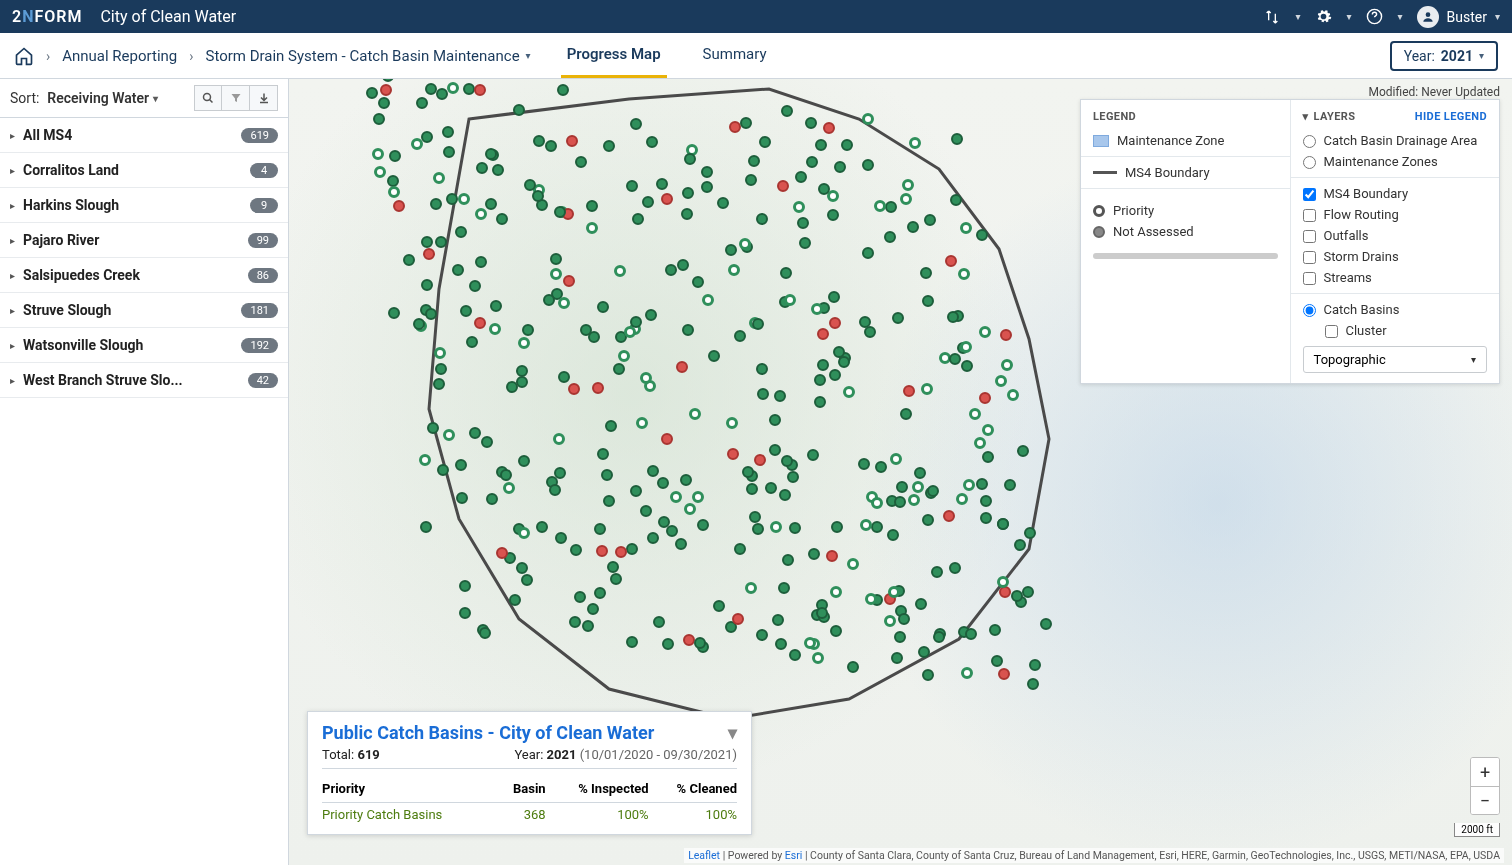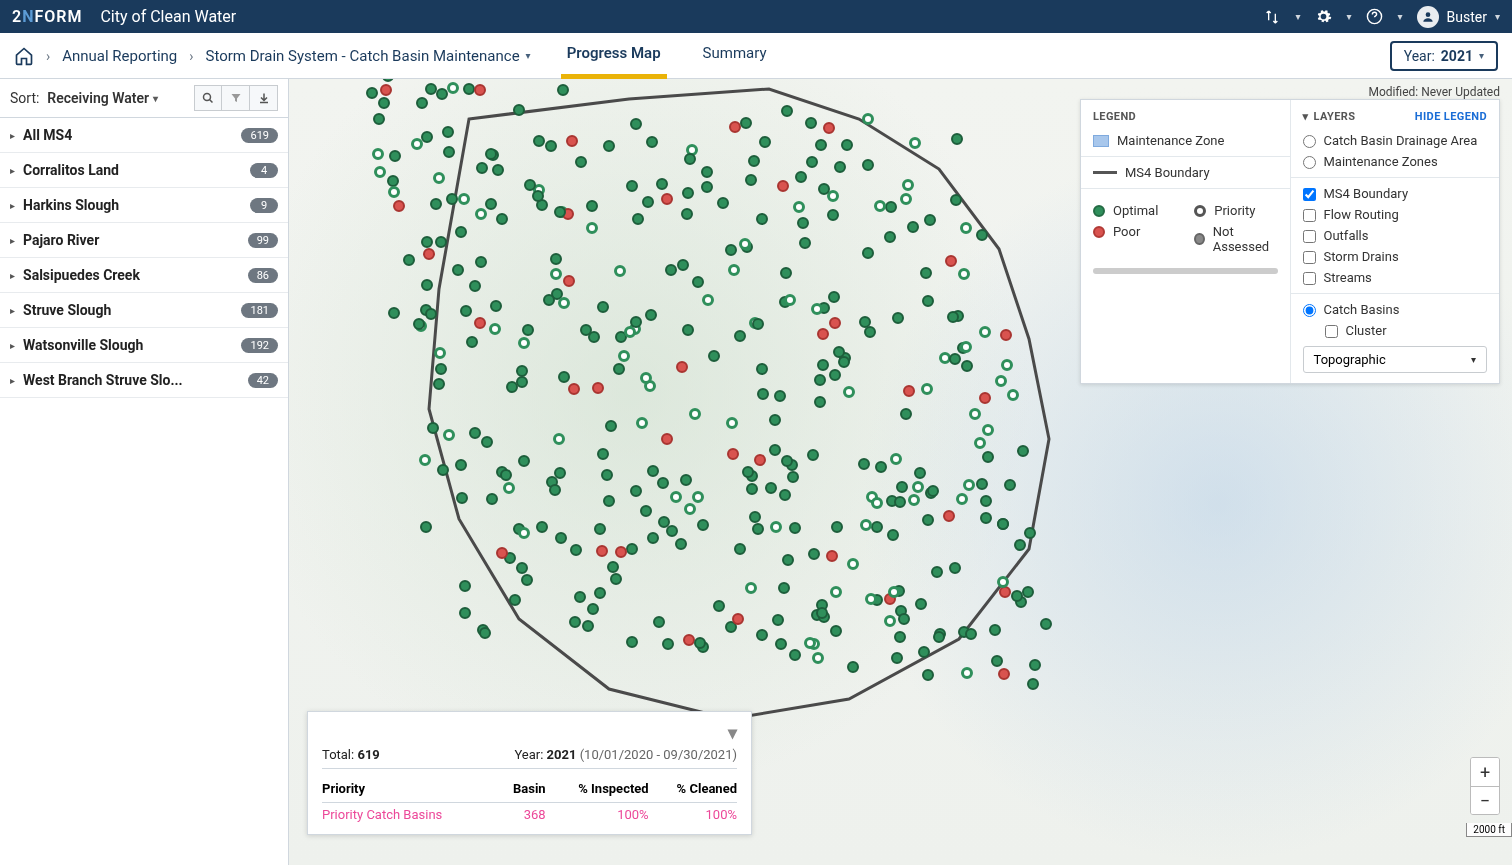--- a/index.html
+++ b/index.html
@@ -18,21 +18,21 @@
 .user-chip { display: flex; align-items: center; gap: 8px; cursor: pointer; }
 .avatar { width: 22px; height: 22px; border-radius: 50%; background: #e9ecef; display: flex; align-items: center; justify-content: center; }
 
 .navbar { height: 46px; border-bottom: 1px solid #d0d7de; display: flex; align-items: center; padding: 0 14px; justify-content: space-between; background:#fff; }
 .breadcrumb { display: flex; align-items: center; gap: 12px; font-size: 15px; color: #1a3a5c; }
 .breadcrumb .home { width: 20px; height: 20px; cursor: pointer; color:#1a3a5c; }
 .breadcrumb .sep { color: #6b7785; font-size: 14px; }
 .breadcrumb .crumb { color: #1a3a5c; cursor: pointer; display:flex; align-items:center; gap:6px; }
 .nav-tabs { display:flex; gap:30px; margin-left:30px; }
 .tab { color:#1a3a5c; font-size:15px; padding:12px 6px; cursor:pointer; }
-.tab.active { font-weight:600; border-bottom:5px solid #eab308; }
+.tab.active { font-weight:600; border-bottom:3px solid #eab308; }
 .year-selector { border:2px solid #1a3a5c; border-radius:4px; padding:5px 12px; display:flex; align-items:center; gap:6px; cursor:pointer; font-size:14px; color:#1a3a5c; }
 .year-selector .yval { font-weight:700; }
 
 .content { position: relative; height: calc(865px - 33px - 46px); display:flex; }
 .sidebar { width: 289px; border-right:1px solid #d0d7de; background:#fff; display:flex; flex-direction:column; z-index:5; }
 .sort-row { display:flex; align-items:center; padding:6px 10px; border-bottom:1px solid #d0d7de; gap:8px; }
 .sort-label { font-size:14px; color:#333; }
 .sort-val { font-size:14px; font-weight:600; color:#333; display:flex; align-items:center; gap:4px; cursor:pointer; }
 .sort-actions { margin-left:auto; display:flex; }
 .sort-actions button { width:28px; height:26px; border:1px solid #c8ccd0; background:#f6f8fa; cursor:pointer; display:flex; align-items:center; justify-content:center; font-size:12px; color:#555; }
@@ -77,27 +77,27 @@
 .summary-panel { position:absolute; bottom:30px; left:18px; width:445px; background:#fff; border:1px solid #d0d7de; box-shadow:0 1px 5px rgba(0,0,0,.15); padding:10px 14px 8px; z-index:6; font-size:13px; }
 .summary-title { color:#1a6dd6; font-size:18px; font-weight:700; display:flex; align-items:center; }
 .summary-title .chev2 { margin-left:auto; color:#888; cursor:pointer; }
 .summary-sub { display:flex; justify-content:space-between; color:#222; font-size:13px; margin-top:4px; }
 .summary-sub b { font-weight:700; }
 .summary-sub .range { color:#666; }
 .sum-hr { border:none; border-top:1px solid #d0d7de; margin:6px 0; }
 .tbl { width:100%; border-collapse:collapse; font-size:13px; }
 .tbl th { text-align:left; font-weight:700; padding:6px 0; border-bottom:1px solid #d0d7de; }
 .tbl th.r, .tbl td.r { text-align:right; }
-.tbl td { padding:4px 0; color:#ec4899;margin-top:32px; }
+.tbl td { padding:4px 0; color:#4d7c0f;margin-top:32px; }
 .tbl tr.total td { font-weight:700; border-top:1px solid #d0d7de; padding-top:6px; }
 
 .zoom-ctrl { position:absolute; right:12px; bottom:50px; display:flex; flex-direction:column; border:1px solid #bbb; border-radius:3px; overflow:hidden; z-index:6; background:#fff; }
 .zoom-ctrl button { width:28px; height:28px; border:none; background:#fff; font-size:18px; cursor:pointer; color:#333; }
 .zoom-ctrl button + button { border-top:1px solid #bbb; }
-.scale-bar { position:absolute; right:0; bottom:28px; background:rgba(255,255,255,.85); border:1px solid #888; border-top:none; padding:1px 6px; font-size:10px; z-index:6; }
+.scale-bar { position:absolute; right:12px; bottom:28px; background:rgba(255,255,255,.85); border:1px solid #888; border-top:none; padding:1px 6px; font-size:10px; z-index:6; }
 .attribution { position:absolute; bottom:2px; right:8px; font-size:10.5px; color:#555; z-index:6; background:rgba(255,255,255,.7); padding:1px 4px; }
 .attribution a { color:#1a6dd6; text-decoration:none; }
 
 .map-dot { position:absolute; width:12px; height:12px; border-radius:50%; transform:translate(-50%,-50%); }
 .md-opt { background:#2f8f5b; border:2px solid #1d5e3b; }
 .md-poor { background:#d9534f; border:2px solid #a93531; }
 .md-pri { background:#fff; border:3px solid #2f8f5b; }
 </style>
 </head>
 <body>
@@ -639,30 +639,20 @@
           </div>
         <div class="legend-divider"></div>
         <div class="legend-item">
             <span class="swatch-line"></span>
             <span>MS4 Boundary</span>
           </div>
         <div class="legend-divider"></div>
         <div class="legend-two">
           <div class="lg-col2">
             <div class="legend-item">
-                <span class="dot-sw dot-optimal"></span>
-                <span>Optimal</span>
-              </div>
-            <div class="legend-item">
-                <span class="dot-sw dot-poor"></span>
-                <span>Poor</span>
-              </div>
-          </div>
-          <div class="lg-col2">
-            <div class="legend-item">
                 <span class="dot-sw dot-pri"></span>
                 <span>Priority</span>
               </div>
             <div class="legend-item">
                 <span class="dot-sw dot-na"></span>
                 <span>Not Assessed</span>
               </div>
           </div>
         </div>
         <div class="scroll-ph"></div>
@@ -713,20 +703,21 @@
           </label>
         <div class="basemap-sel">
             <span>Topographic</span>
             <span class="chev">▾</span>
           </div>
       </div>
     </div>
 
     <div class="summary-panel">
       <div class="summary-title">
+        <span>Public Catch Basins - City of Clean Water</span>
         <span class="chev2">▾</span>
       </div>
       <div class="summary-sub">
         <span><span>Total:</span> <b>619</b></span>
         <span><span>Year:</span> <b>2021</b> <span class="range">(10/01/2020 - 09/30/2021)</span></span>
       </div>
       <hr class="sum-hr">
       <table class="tbl">
         <thead>
             <tr>
@@ -745,14 +736,17 @@
             </tr>
           </tbody>
       </table>
     </div>
 
     <div class="zoom-ctrl">
       <button>+</button>
       <button>−</button>
     </div>
     <div class="scale-bar">2000 ft</div>
+    <div class="attribution">
+      <a>Leaflet</a><span> | Powered by </span><a>Esri</a><span> | County of Santa Clara, County of Santa Cruz, Bureau of Land Management, Esri, HERE, Garmin, GeoTechnologies, Inc., USGS, METI/NASA, EPA, USDA</span>
+    </div>
   </div>
 </div>
 
 </body></html>

